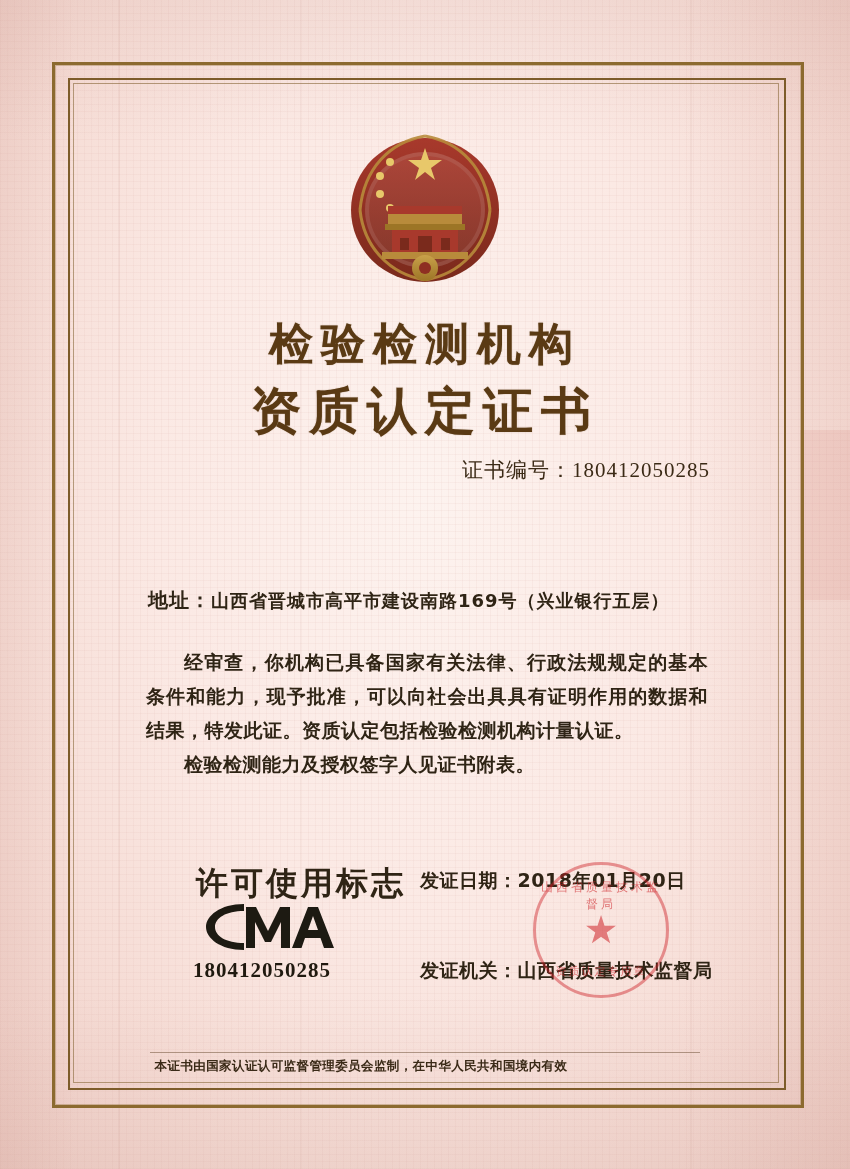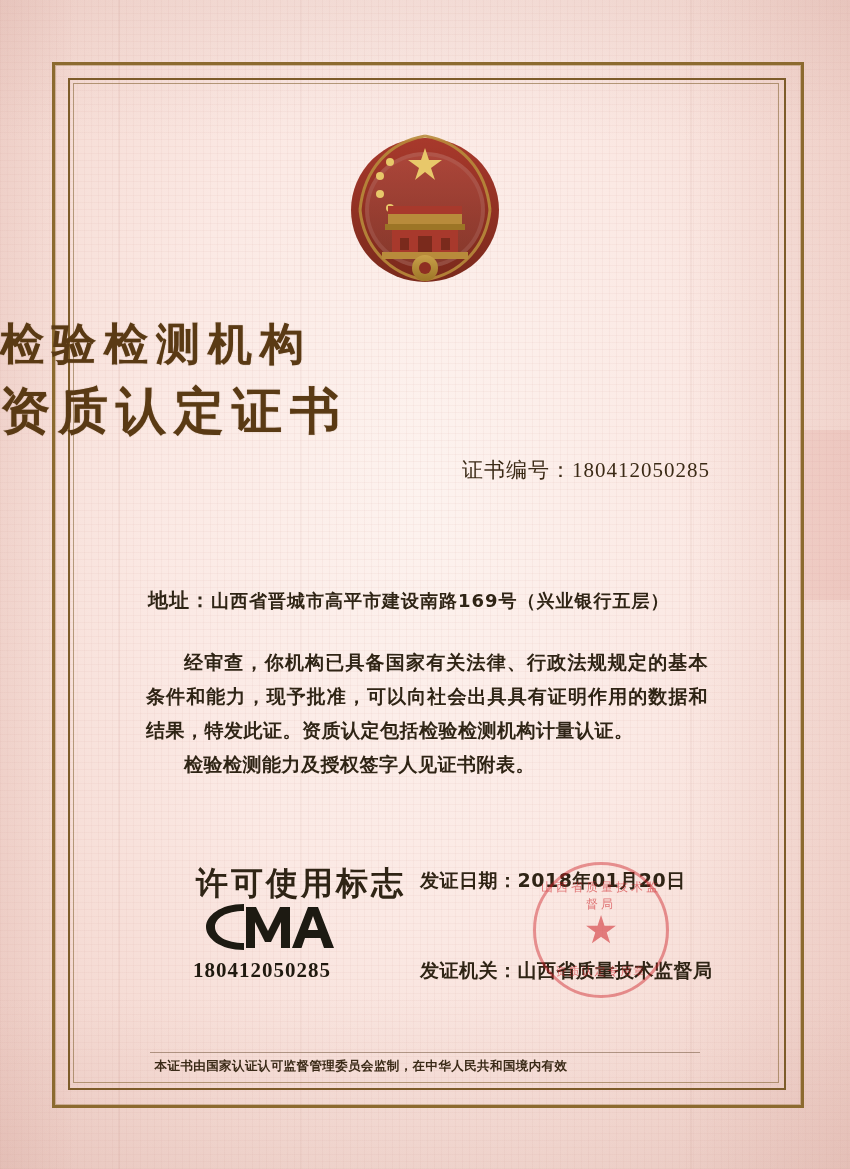--- a/index.html
+++ b/index.html
@@ -83,21 +83,21 @@
     transform: translateX(-50%);
     width: 190px;
     height: 180px;
   }
 
   
   .title-main, .title-sub {
     position: absolute;
     left: 0;
     width: 850px;
-    text-align: left;
+    text-align: center;
     color: #5a3a14;
     font-family: "DejaVu Sans", sans-serif;
     font-weight: bold;
     letter-spacing: 8px;
     text-shadow: 0 0 1px rgba(90,58,20,0.6);
   }
   .title-main {
     top: 315px;
     font-size: 44px;
   }

